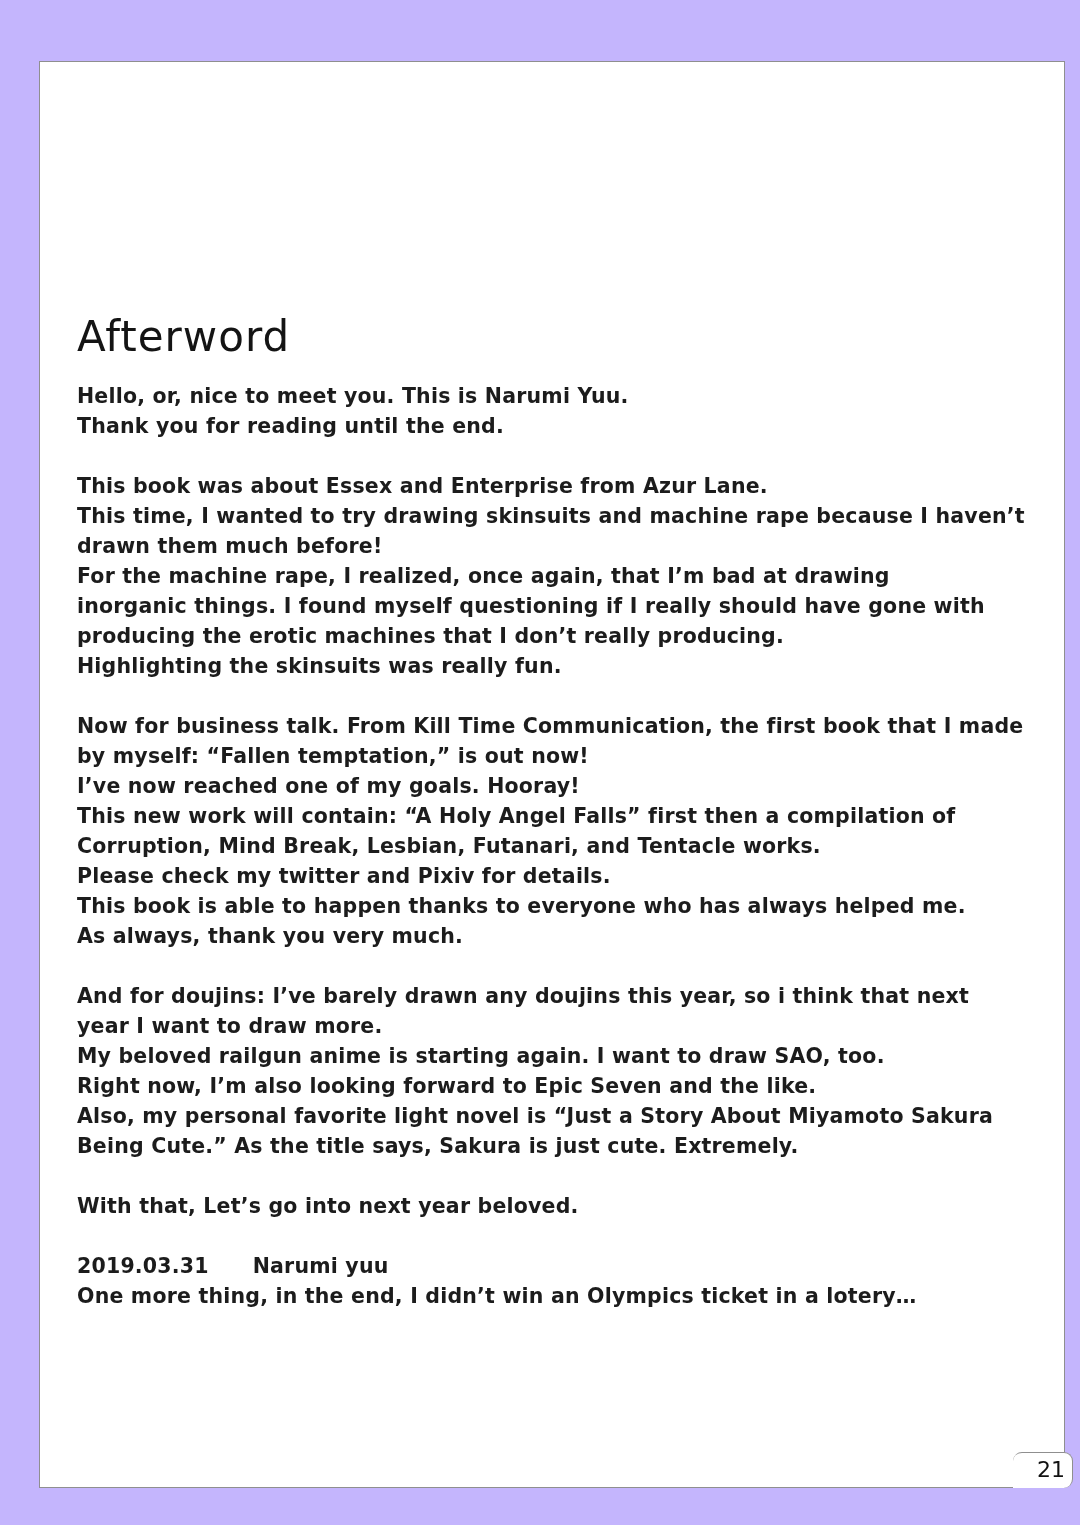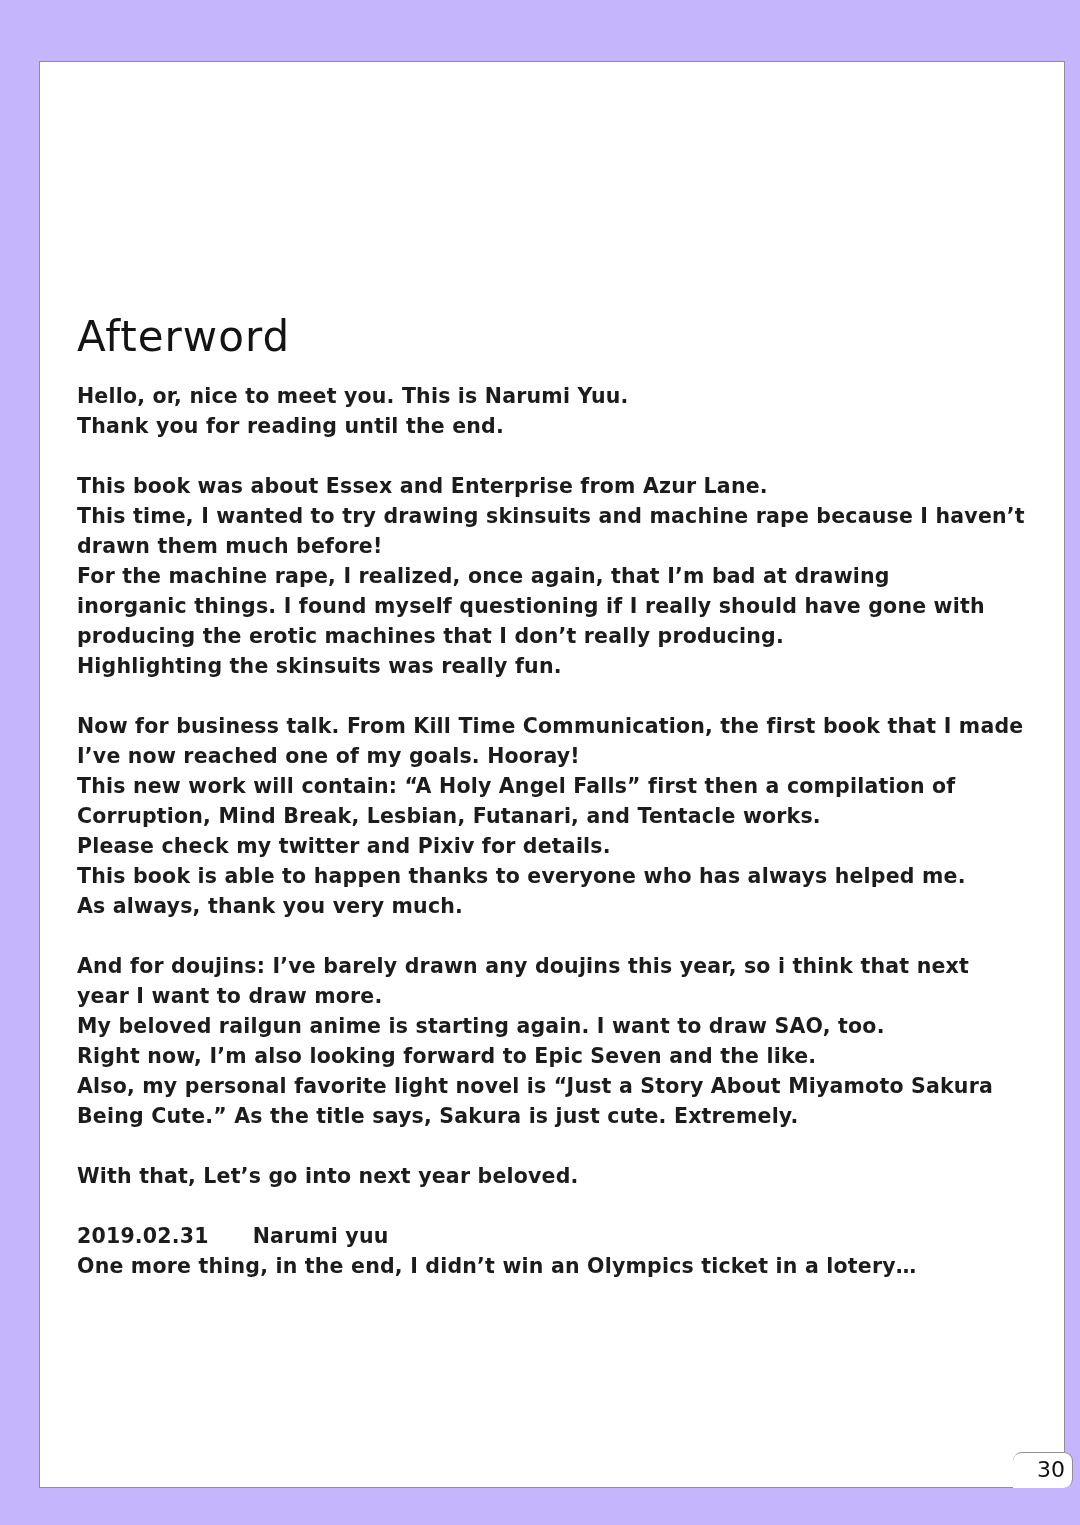--- a/index.html
+++ b/index.html
@@ -84,41 +84,42 @@
             <div class="line">This book was about Essex and Enterprise from Azur Lane.</div>
             <div class="line">This time, I wanted to try drawing skinsuits and machine rape because I haven’t</div>
             <div class="line">drawn them much before!</div>
             <div class="line">For the machine rape, I realized, once again, that I’m bad at drawing</div>
             <div class="line">inorganic things. I found myself questioning if I really should have gone with</div>
             <div class="line">producing the erotic machines that I don’t really producing.</div>
             <div class="line">Highlighting the skinsuits was really fun.</div>
           </div>
           <div class="para">
             <div class="line">Now for business talk. From Kill Time Communication, the first book that I made</div>
+            <div class="line">by myself: “Fallen temptation,” is out now!</div>
             <div class="line">I’ve now reached one of my goals. Hooray!</div>
             <div class="line">This new work will contain: “A Holy Angel Falls” first then a compilation of</div>
             <div class="line">Corruption, Mind Break, Lesbian, Futanari, and Tentacle works.</div>
             <div class="line">Please check my twitter and Pixiv for details.</div>
             <div class="line">This book is able to happen thanks to everyone who has always helped me.</div>
             <div class="line">As always, thank you very much.</div>
           </div>
           <div class="para">
             <div class="line">And for doujins: I’ve barely drawn any doujins this year, so i think that next</div>
             <div class="line">year I want to draw more.</div>
             <div class="line">My beloved railgun anime is starting again. I want to draw SAO, too.</div>
             <div class="line">Right now, I’m also looking forward to Epic Seven and the like.</div>
             <div class="line">Also, my personal favorite light novel is “Just a Story About Miyamoto Sakura</div>
             <div class="line">Being Cute.” As the title says, Sakura is just cute. Extremely.</div>
           </div>
           <div class="para">
             <div class="line">With that, Let’s go into next year beloved.</div>
           </div>
           <div class="para">
-            <div class="line">2019.02.31      Narumi yuu</div>
+            <div class="line">2019.03.31      Narumi yuu</div>
             <div class="line">One more thing, in the end, I didn’t win an Olympics ticket in a lotery…</div>
           </div>
         </div>
     </div>
     <div class="page-tab">
-      <span class="page-number">30</span>
+      <span class="page-number">21</span>
     </div>
   </div>
 </div>
 
 </body></html>

